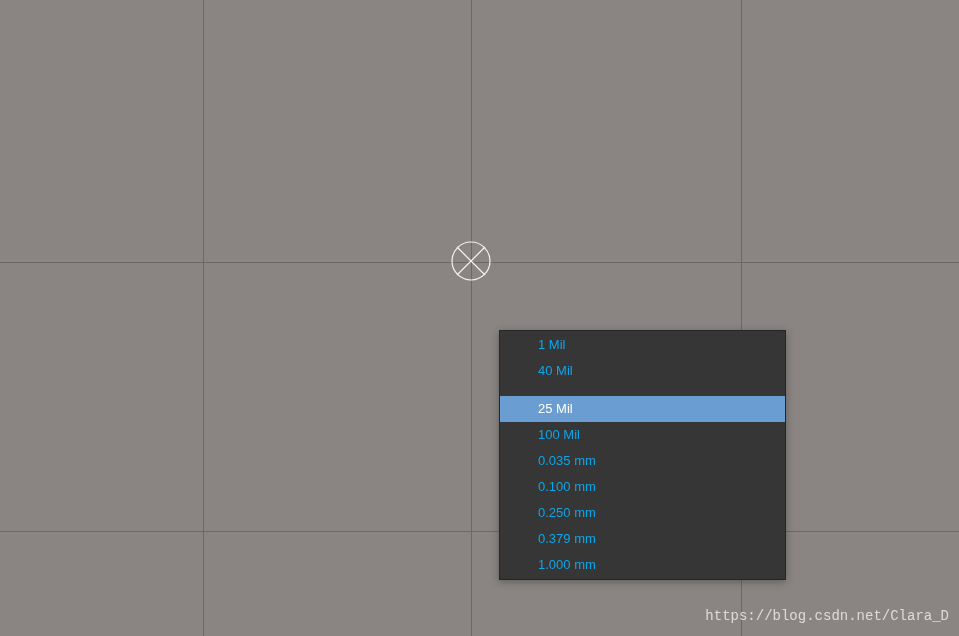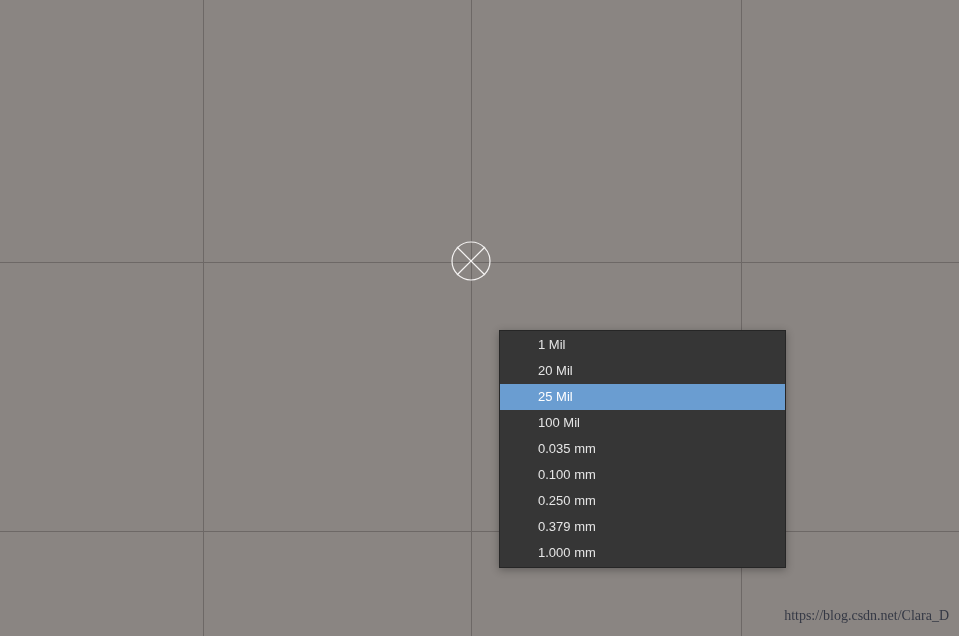--- a/index.html
+++ b/index.html
@@ -55,39 +55,40 @@
       position: absolute;
       background-color: #363636;
       border: 1px solid #262626;
       min-width: 287px;
       padding: 1px 0;
       box-shadow: 0 2px 8px rgba(0,0,0,0.3);
     }
     
     .menu-item {
       padding: 4px 12px 4px 38px;
-      color: #e5e5e5;
+      color: #0ea5e9;
       font-size: 13px;
       line-height: 18px;
       cursor: pointer;
       user-select: none;
     }
     
     .menu-item.selected {
       background-color: #6a9dd1;
       color: #ffffff;
+      margin-top: 12px;
     }
     
     .watermark {
       position: absolute;
       bottom: 12px;
       right: 10px;
-      color: #0f172a;
+      color: #ffffff;
       font-size: 14px;
-      font-family: Liberation Serif, serif;
+      font-family: Liberation Mono, monospace;
       opacity: 0.7;
       pointer-events: none;
     }
   </style>
 </head>
 <body>
 
 <div class="canvas">
     <div class="grid-line-h" style="top: 531px;"></div>
     <div class="grid-line-h" style="top: 262px;"></div>
@@ -98,21 +99,21 @@
   <div class="origin-marker" style="left: 451px; top: 241px;">
     <svg viewBox="0 0 40 40">
       <circle cx="20" cy="20" r="19" fill="none" stroke="#f5f3f2" stroke-width="1.2"></circle>
       <line x1="6" y1="6" x2="34" y2="34" stroke="#f5f3f2" stroke-width="1.2"></line>
       <line x1="34" y1="6" x2="6" y2="34" stroke="#f5f3f2" stroke-width="1.2"></line>
     </svg>
   </div>
 
   <div class="context-menu" style="left: 499px; top: 330px;">
   <div class="menu-item">1 Mil</div>
-      <div class="menu-item">20 Mil</div>
+      <div class="menu-item">40 Mil</div>
       <div class="menu-item selected">25 Mil</div>
       <div class="menu-item">100 Mil</div>
       <div class="menu-item">0.035 mm</div>
       <div class="menu-item">0.100 mm</div>
       <div class="menu-item">0.250 mm</div>
       <div class="menu-item">0.379 mm</div>
       <div class="menu-item">1.000 mm</div>
     </div>
 
   <div class="watermark">https://blog.csdn.net/Clara_D</div>

